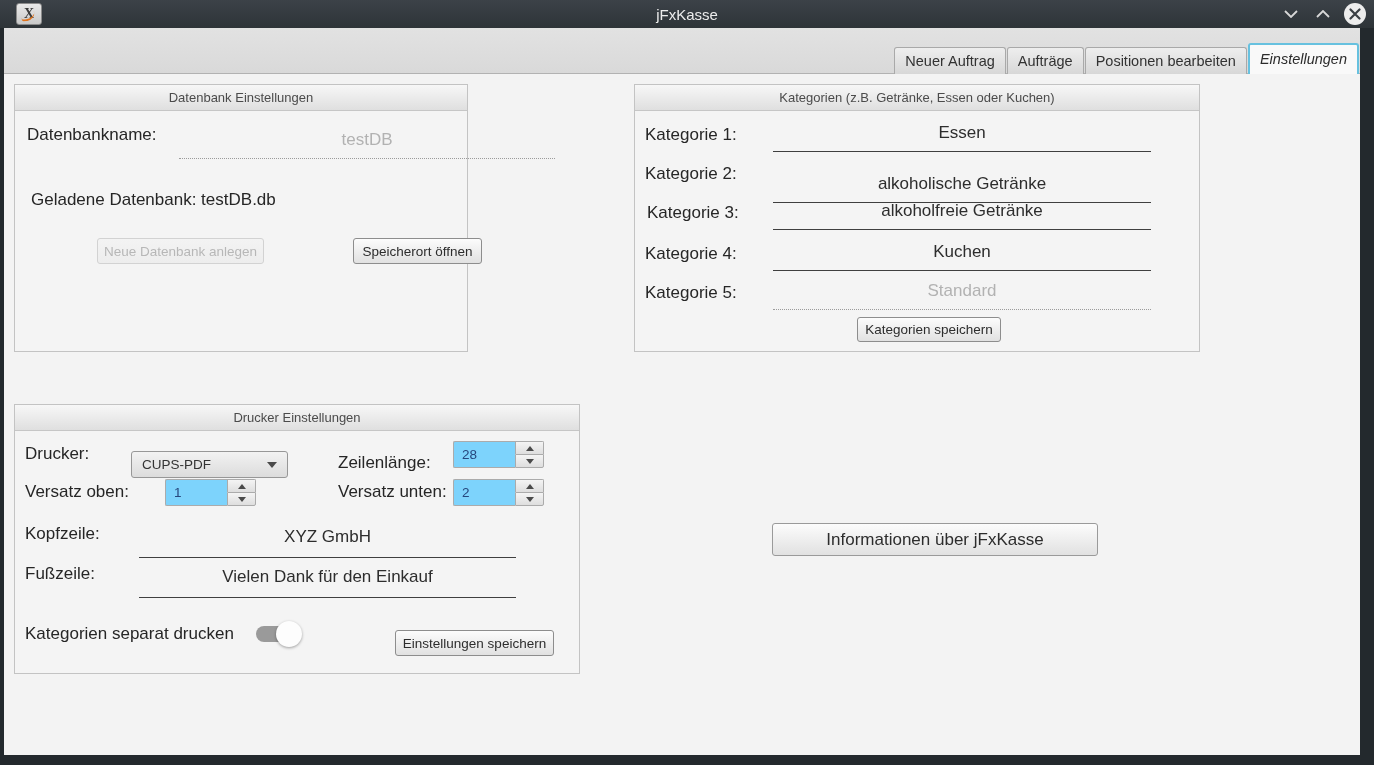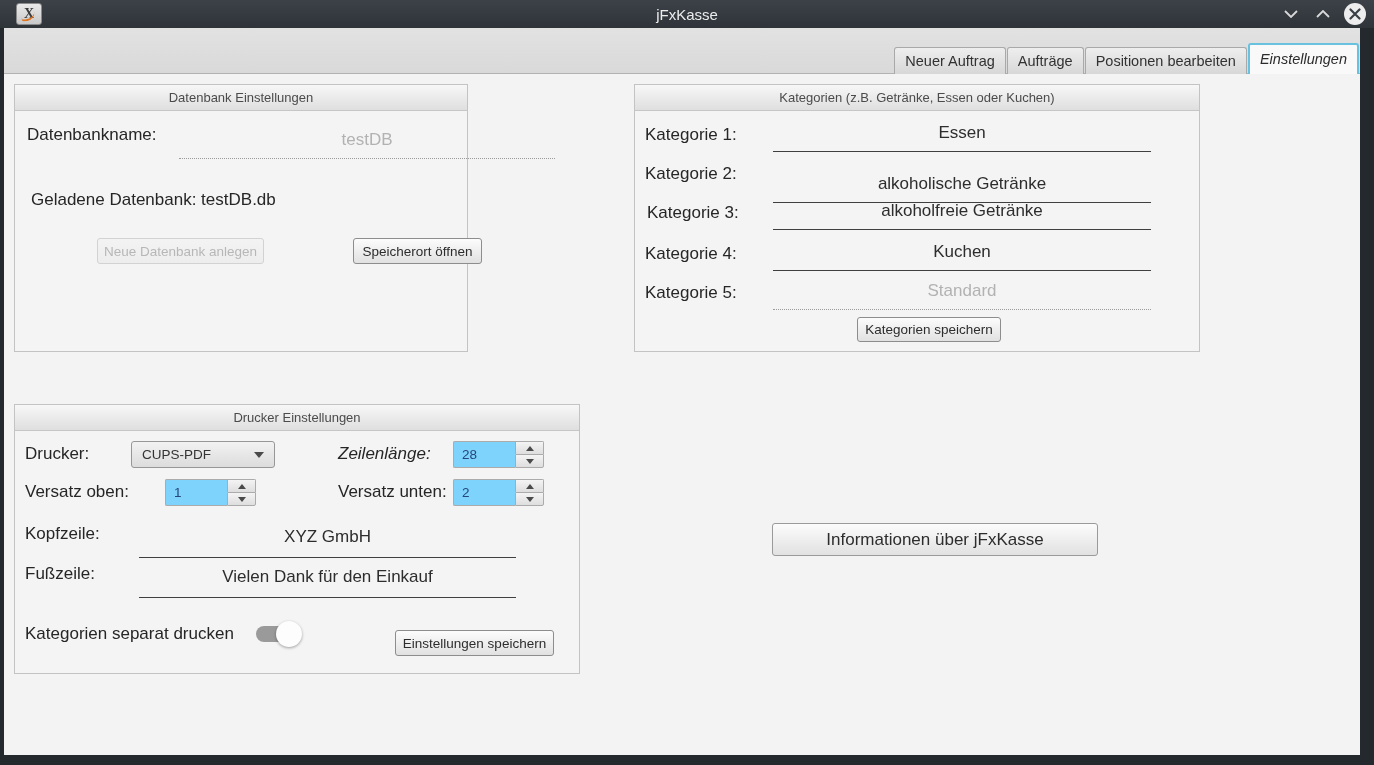--- a/index.html
+++ b/index.html
@@ -240,26 +240,26 @@
 
           <div class="btn" style="left:222px;top:206px;width:144px;height:25px;">Kategorien speichern</div>
         </div>
       </div>
 
       <div class="titled-pane" style="left:10px;top:330px;width:566px;height:270px;">
         <div class="tp-header">Drucker Einstellungen</div>
         <div class="tp-body">
 
           <div class="lbl" style="left:10px;top:13px;">Drucker:</div>
-          <div class="combo" style="left:116px;top:10px;width:144px;">
+          <div class="combo" style="left:116px;top:20px;width:157px;">
             <span>CUPS-PDF</span>
             <i class="tri-down"></i>
           </div>
 
-          <div class="lbl" style="left:323px;top:13px;font-style:italic;">Zeilenlänge:</div>
+          <div class="lbl" style="left:323px;top:22px;">Zeilenlänge:</div>
           <div class="spinner" style="left:438px;top:10px;">
             <div class="spin-field">28</div>
             <div class="spin-btns">
               <div class="spin-btn up">
                   <i class="tri-up-s"></i>
                 </div>
               <div class="spin-btn down">
                   <i class="tri-down-s"></i>
                 </div>
             </div>

